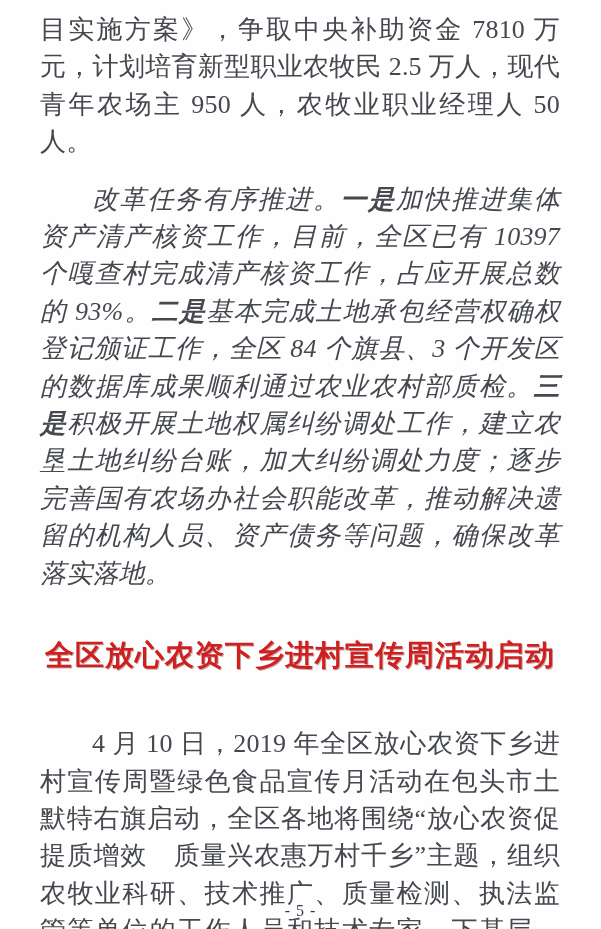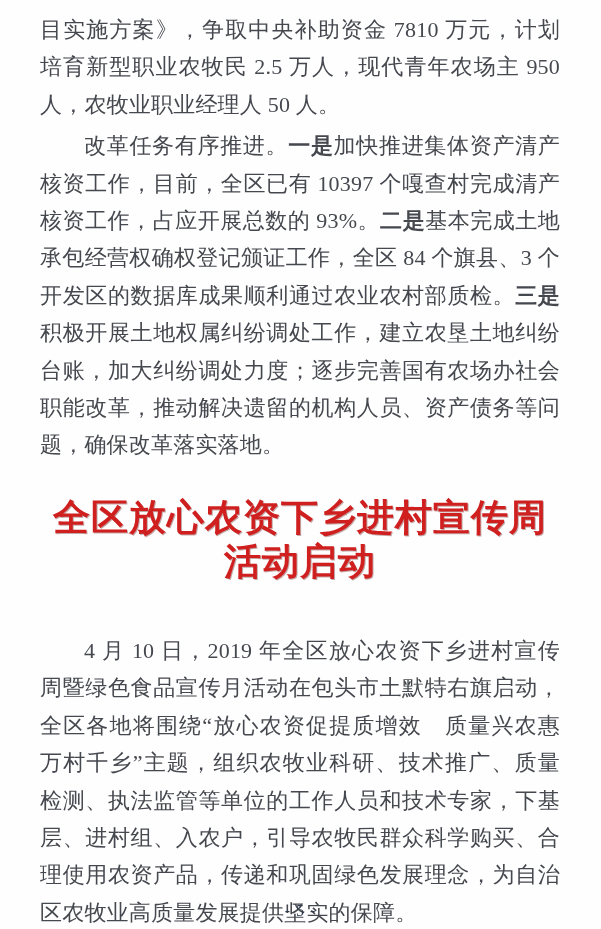--- a/index.html
+++ b/index.html
@@ -13,39 +13,39 @@
     height: 929px;
     box-sizing: border-box;
     margin: 0 auto;
     background: #fefefe;
     padding: 11px 41px 0 40px;
     overflow: hidden;
     font-family: "Liberation Serif", "DejaVu Serif", serif;
     color: #45484e;
   }
   .body-text {
-    font-size: 22px;
+    font-size: 26px;
     line-height: 37.4px;
     text-align: justify;
     margin: 0;
     letter-spacing: 0.2px;
   }
-  .para-2 { margin-top: 4px; }
+  .para-2 { margin-top: 20px; font-style: italic; }
   .indent { text-indent: 2em; }
   .bold { font-weight: bold; }
   .source-line {
     font-size: 21px;
     line-height: 37.4px;
     text-align: right;
     margin: 9px 0 0 0;
     letter-spacing: 0.2px;
   }
   .article-title {
-    margin: 32px 0 0 0;
-    font-size: 37px;
+    margin: 41px 0 0 0;
+    font-size: 29px;
     line-height: 44px;
     font-weight: bold;
     text-align: center;
     color: #d01f1f;
     letter-spacing: 1px;
     text-shadow: 1px 1px 0 rgba(90, 12, 12, 0.35);
   }
   .para-3 { margin-top: 48px; }
   .page-number {
     position: absolute;

